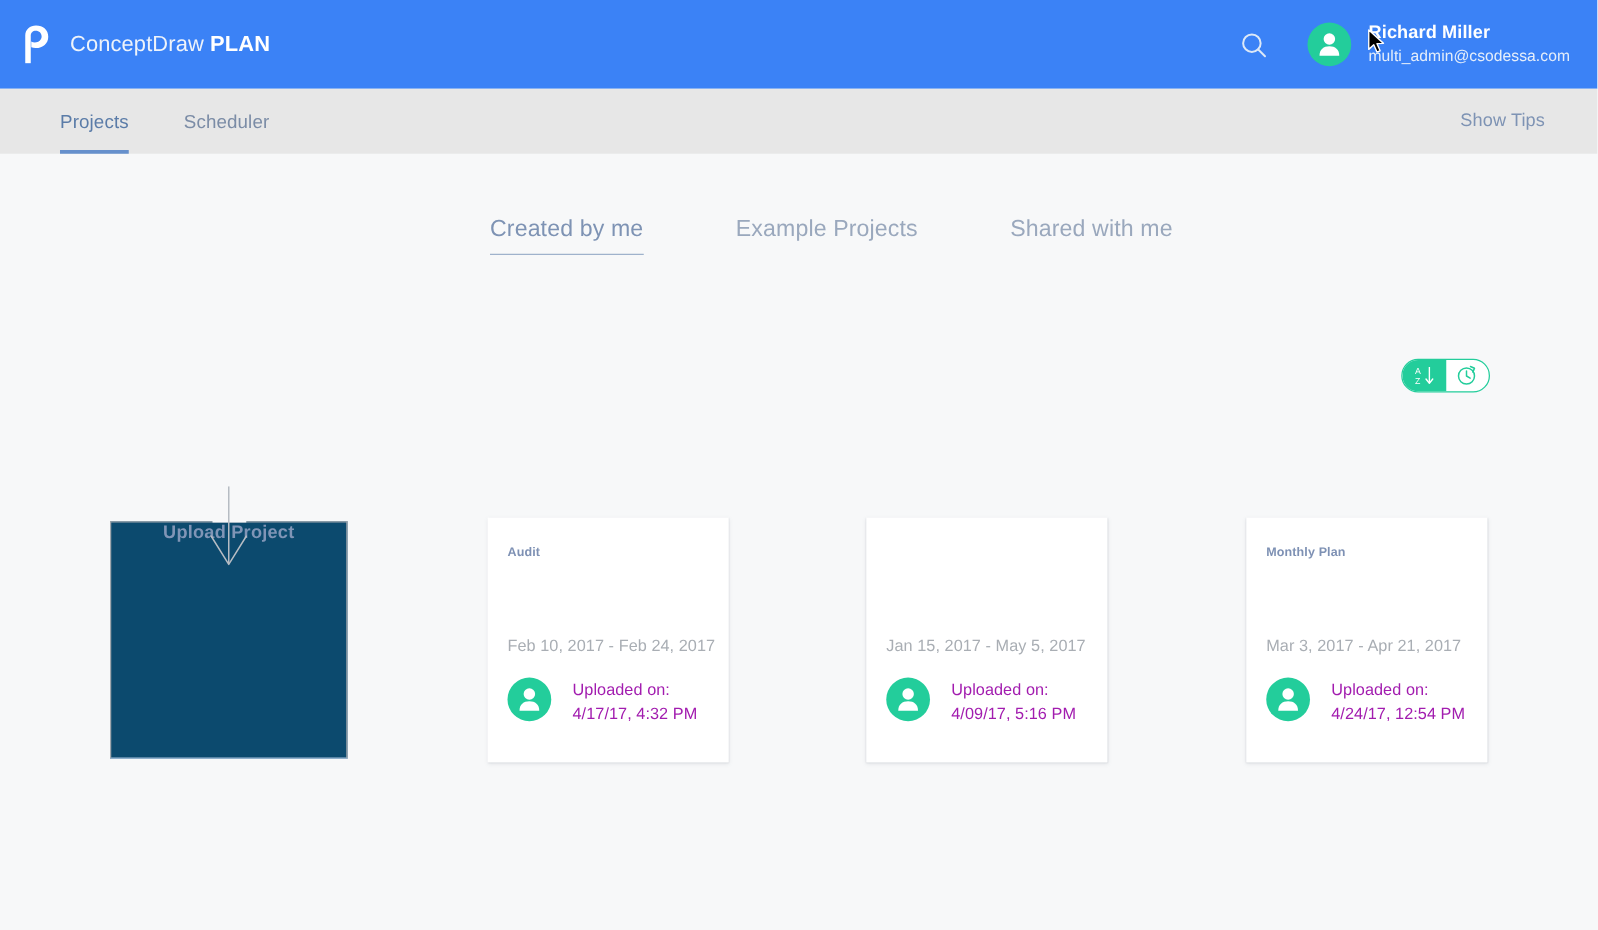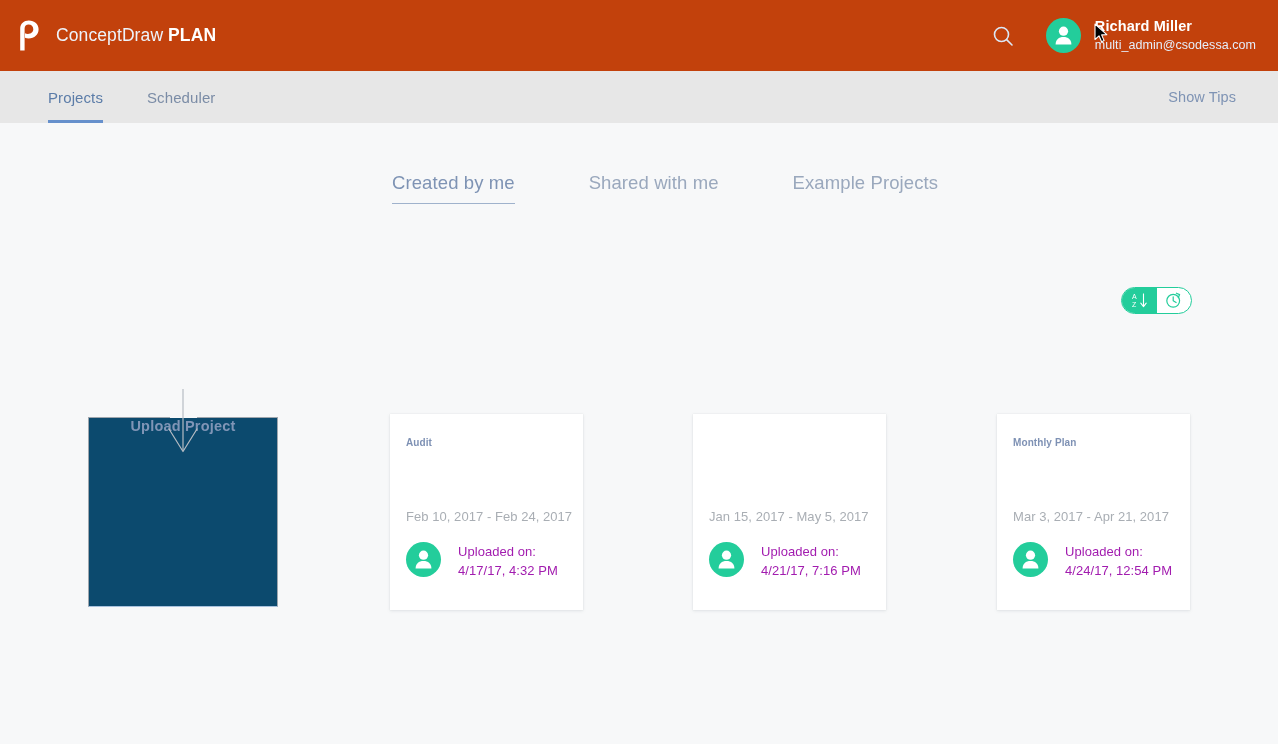--- a/index.html
+++ b/index.html
@@ -13,21 +13,21 @@
   body {
     font-family: "Liberation Sans", sans-serif;
     background: #f7f8f9;
     position: relative;
     -webkit-font-smoothing: antialiased;
   }
 
   
   .header {
     height: 71px;
-    background: #c2410c;
+    background: #3b82f6;
     display: flex;
     align-items: center;
     position: relative;
   }
 
   .brand {
     display: flex;
     align-items: center;
     padding-left: 17px;
   }
@@ -342,22 +342,22 @@
     <div class="nav-item active">Projects</div>
     <div class="nav-item">Scheduler</div>
   </div>
   <div class="show-tips">Show Tips</div>
 </div>
 
 <div class="main">
 
   <div class="tabs-row">
     <div class="tab active">Created by me</div>
+    <div class="tab">Example Projects</div>
     <div class="tab">Shared with me</div>
-    <div class="tab">Example Projects</div>
   </div>
 
   <div class="sort-toggle">
     <div class="sort-half on">
       <svg width="19" height="19" viewBox="0 0 19 19">
         <text x="2" y="8.2" font-family="Liberation Sans, sans-serif" font-size="7" fill="#ffffff">A</text>
         <text x="2" y="16.4" font-family="Liberation Sans, sans-serif" font-size="7" fill="#ffffff">Z</text>
         <line x1="13.5" y1="2.5" x2="13.5" y2="15" stroke="#ffffff" stroke-width="1.1"></line>
         <path d="M10.8 12.2 L13.5 15.6 L16.2 12.2" fill="none" stroke="#ffffff" stroke-width="1.1" stroke-linecap="round" stroke-linejoin="round"></path>
       </svg>
@@ -398,21 +398,21 @@
       <div class="card-dates">Jan 15, 2017 - May 5, 2017</div>
       <div class="card-footer">
         <div class="avatar small">
           <svg width="35" height="35" viewBox="0 0 35 35">
             <circle cx="17.5" cy="13.2" r="4.6" fill="#ffffff"></circle>
             <path d="M9.6 26.5 C9.6 21.6 12.8 19.0 17.5 19.0 C22.2 19.0 25.4 21.6 25.4 26.5 Z" fill="#ffffff"></path>
           </svg>
         </div>
         <div class="upload-meta">
           <div>Uploaded on:</div>
-          <div>4/21/17, 7:16 PM</div>
+          <div>4/09/17, 5:16 PM</div>
         </div>
       </div>
     </div>
 
     <div class="card c2">
       <div class="card-title">Monthly Plan</div>
       <div class="card-dates">Mar 3, 2017 - Apr 21, 2017</div>
       <div class="card-footer">
         <div class="avatar small">
           <svg width="35" height="35" viewBox="0 0 35 35">

